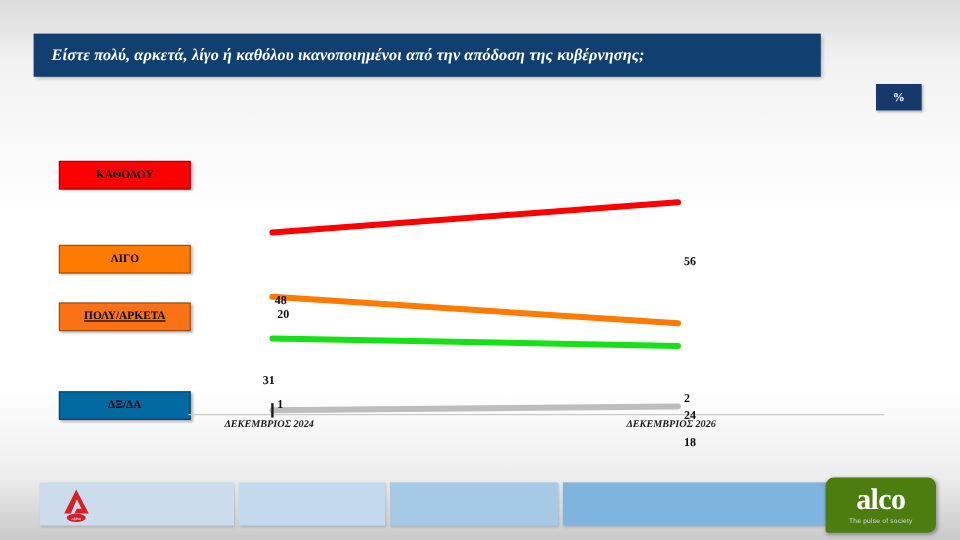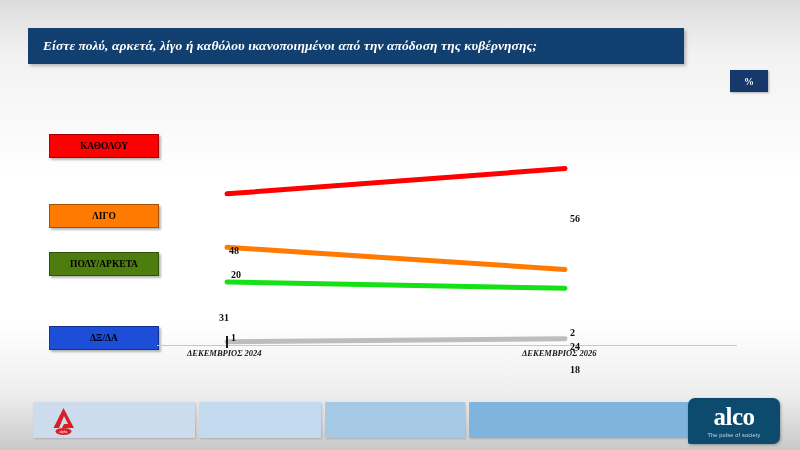--- a/index.html
+++ b/index.html
@@ -37,22 +37,22 @@
   .legend-box {
     position:absolute; left:32px; width:110px; height:24px;
     display:flex; align-items:center; justify-content:center;
     font-size:9.5px; font-weight:bold; color:#000;
     border:1px solid rgba(0,0,0,0.35);
     box-shadow:1.5px 1.5px 2px rgba(0,0,0,0.28);
     white-space:nowrap;
   }
   .legend-kath  { top:38px;  background:#ff0000; }
   .legend-ligo  { top:108px; background:#ff7a00; }
-  .legend-poly  { top:156px; background:#4d7c0f; }
-  .legend-dxda  { top:230px; background:#1d4ed8; }
+  .legend-poly  { top:156px; background:#f97316;text-decoration:underline; }
+  .legend-dxda  { top:230px; background:#0369a1; }
 
   .plot { position:absolute; left:0; top:0; width:800px; height:275px; }
 
   .axis-line {
     position:absolute; left:140px; top:249px; width:580px; height:1px;
     background:#c8c8c8;
   }
   .tick-mark {
     position:absolute; left:209px; top:240px; width:2px; height:12px; background:#1a1a1a;
   }
@@ -79,21 +79,21 @@
   .fb1 { left:199px; width:122px; background:#c3d9ed; }
   .fb2 { left:325px; width:140px; background:#a6cae6; }
   .fb3 { left:469px; width:235px; background:#7eb4dd; }
 
   .alpha-logo {
     position:absolute; left:50px; top:12px; width:28px; height:30px;
   }
 
   .alco-logo {
     position:absolute; right:20px; top:4px; width:92px; height:46px;
-    background:#0c4a6e; border-radius:7px 7px 7px 2px;
+    background:#4d7c0f; border-radius:7px 7px 7px 2px;
     display:flex; flex-direction:column; align-items:center; justify-content:center;
     box-shadow:1px 1px 3px rgba(0,0,0,0.3);
   }
   .alco-word {
     color:#ffffff; font-size:25px; font-weight:bold; line-height:1;
     font-family:"Liberation Serif", serif; letter-spacing:-0.5px;
   }
   .alco-tag {
     color:#d3dce8; font-size:5.5px; margin-top:3px; letter-spacing:0.2px;
     font-family:"Liberation Sans", sans-serif;
@@ -135,21 +135,21 @@
 
   <div class="xlabel xlabel-0">ΔΕΚΕΜΒΡΙΟΣ 2024</div>
   <div class="xlabel xlabel-1">ΔΕΚΕΜΒΡΙΟΣ 2026</div>
 
   <div class="dlabel" style="left:212px; top:149px;">48</div>
   <div class="dlabel" style="left:553px; top:117px;">56</div>
 
   <div class="dlabel" style="left:202px; top:216px;">31</div>
   <div class="dlabel" style="left:553px; top:245px;">24</div>
 
-  <div class="dlabel" style="left:214px; top:173px;">20</div>
+  <div class="dlabel" style="left:214px; top:161px;">20</div>
   <div class="dlabel" style="left:553px; top:268px;">18</div>
 
   <div class="dlabel" style="left:214px; top:236px;">1</div>
   <div class="dlabel" style="left:553px; top:231px;">2</div>
 </div>
 
 <div class="footer">
   <div class="fblock fb0"></div>
   <div class="fblock fb1"></div>
   <div class="fblock fb2"></div>

